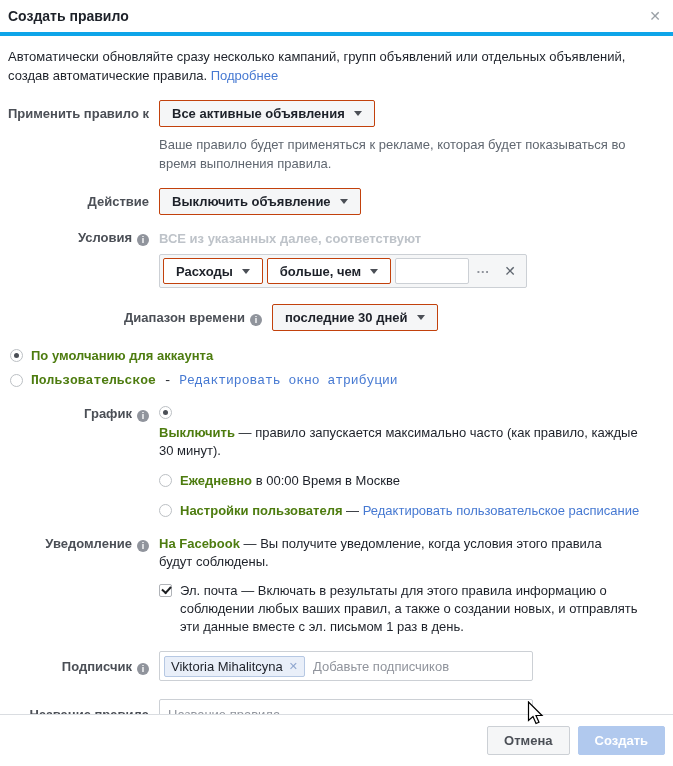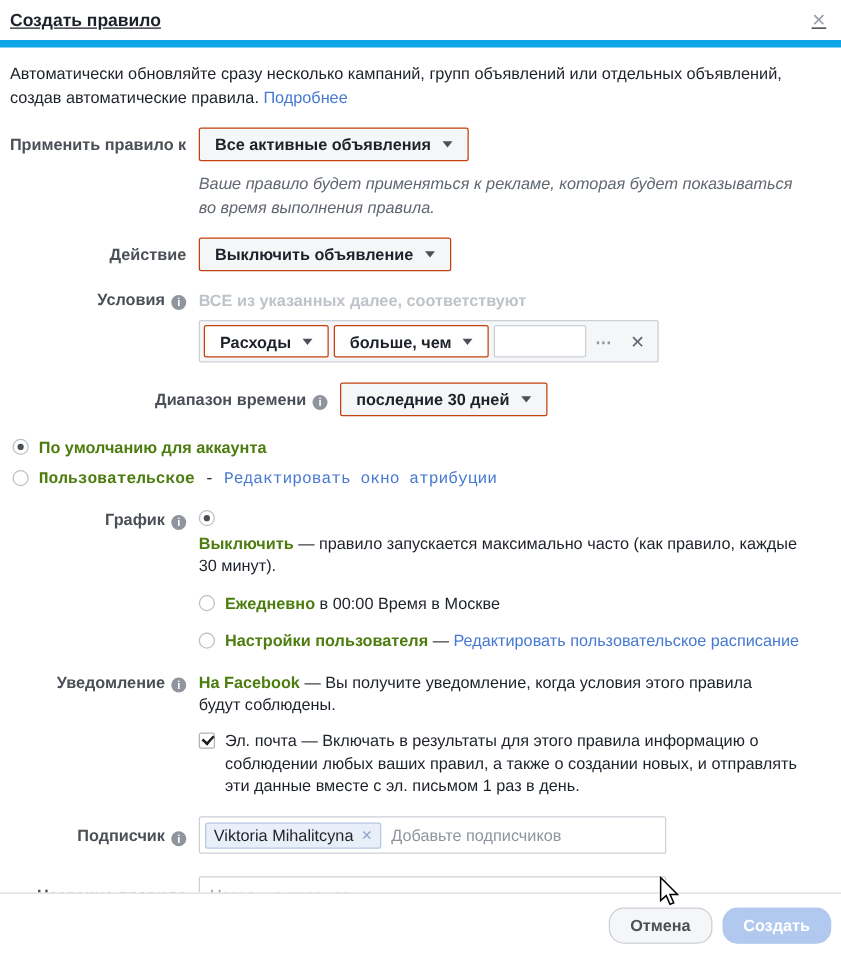--- a/index.html
+++ b/index.html
@@ -1,21 +1,21 @@
 <!DOCTYPE html>
 <html><head>
 <meta charset="utf-8">
 <style>
   * { box-sizing: border-box; margin: 0; padding: 0; }
   html, body { background: #fff; }
   body { font-family: "Liberation Sans", "DejaVu Sans", sans-serif; font-size: 13px; color: #1d2129; }
   .dialog { position: relative; width: 673px; height: 766px; background: #fff; overflow: hidden; }
 
   
-  .hdr { display: flex; align-items: center; justify-content: space-between; padding: 8px 12px 8px 8px; border-bottom: 6px solid #0ea5e9; text-decoration: underline; }
+  .hdr { display: flex; align-items: center; justify-content: space-between; padding: 8px 12px 8px 8px; border-bottom: 4px solid #0ea5e9; }
   .hdr-title { font-size: 14px; font-weight: bold; color: #1d2129; }
   .close-x { color: #9aa0a6; font-size: 14px; cursor: pointer; line-height: 14px; }
 
   
   .intro { margin: 11px 8px 0 8px; max-width: 632px; line-height: 19px; color: #1d2129; }
   a.lnk { color: #4679d2; text-decoration: none; cursor: pointer; }
 
   
   .form { margin-top: 15px; }
   .row { display: flex; align-items: flex-start; }
@@ -25,21 +25,21 @@
   .info { display: inline-block; width: 12px; height: 12px; border-radius: 50%; background: #90949c; color: #fff;
           font-size: 9px; line-height: 12px; text-align: center; font-weight: bold; font-style: normal;
           margin-left: 5px; vertical-align: -1px; }
   .info::before { content: "i"; }
 
   
   .dd { display: inline-flex; align-items: center; height: 27px; padding: 0 12px; background: #f5f6f7;
         border: 1px solid #c2410c; border-radius: 2px; font: inherit; font-weight: 600; color: #1d2129; cursor: pointer; white-space: nowrap; }
   .caret { width: 0; height: 0; border-left: 4px solid transparent; border-right: 4px solid transparent;
            border-top: 5px solid #4b4f56; display: inline-block; margin-left: 9px; }
-  .help { margin-top: 8px; color: #606770; line-height: 19px; max-width: 490px; font-style: italic; }
+  .help { margin-top: 8px; color: #606770; line-height: 19px; max-width: 490px; }
 
   
   .cond-head { color: #bec3c9; font-weight: bold; line-height: 16px; padding-top: 1px; }
   .cond-box { margin-top: 7px; display: inline-flex; align-items: center; background: #f5f6f7;
               border: 1px solid #ccd0d5; border-radius: 2px; padding: 3px; }
   .cond-box .dd { background: #fff; margin-right: 4px; height: 26px; }
   .cond-input { width: 74px; height: 26px; border: 1px solid #ccd0d5; border-radius: 2px; padding: 0 6px; font: inherit; }
   .icon-btn { background: none; border: none; color: #90949c; font-size: 13px; cursor: pointer; padding: 0 7px; font-weight: bold; letter-spacing: 1px; }
   .icon-btn.x { color: #606770; font-weight: normal; font-size: 14px; letter-spacing: 0; }
 
@@ -64,21 +64,21 @@
            padding: 2px 6px; color: #1d2129; white-space: nowrap; }
   .token-x { color: #8fa6cf; margin-left: 6px; font-size: 11px; cursor: pointer; }
   .ph { color: #90949c; margin-left: 8px; }
 
   .text-input { width: 374px; height: 30px; border: 1px solid #ccd0d5; border-radius: 2px; padding: 0 8px; font: inherit; color: #1d2129; }
   .text-input::placeholder { color: #90949c; }
 
   
   .ftr { position: absolute; left: 0; right: 0; bottom: 0; height: 52px; border-top: 1px solid #dadde1;
          display: flex; align-items: center; justify-content: flex-end; padding: 0 8px; background: #fff; }
-  .btn { height: 29px; padding: 0 16px; border-radius: 12px; font: inherit; font-weight: bold; cursor: pointer; }
+  .btn { height: 29px; padding: 0 16px; border-radius: 2px; font: inherit; font-weight: bold; cursor: pointer; }
   .btn-cancel { background: #f5f6f7; border: 1px solid #ccd0d5; color: #4b4f56; }
   .btn-create { background: #b1c9ee; border: 1px solid #b1c9ee; color: #fff; margin-left: 8px; }
 
   .cursor { position: absolute; left: 527px; top: 701px; pointer-events: none; }
 
   
   .mb-lg { margin-bottom: 15px; }
   .mb-md { margin-bottom: 16px; }
 </style>
 </head>

